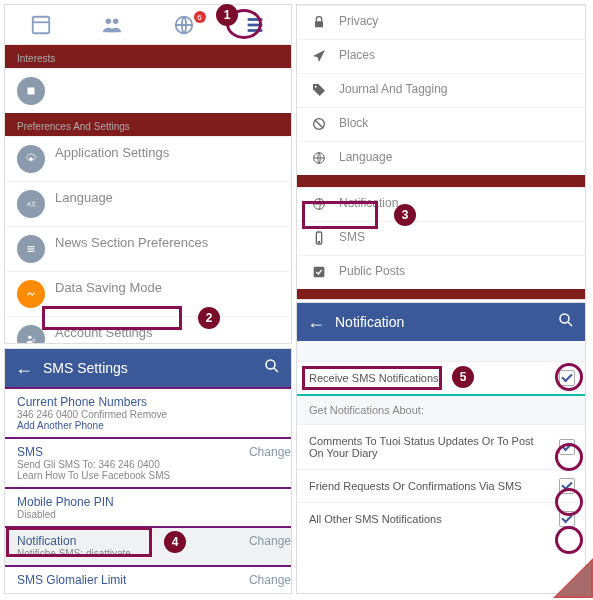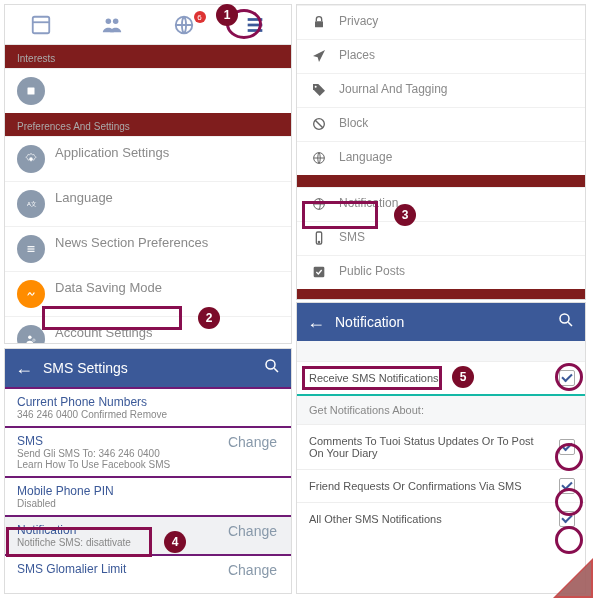--- a/index.html
+++ b/index.html
@@ -27,21 +27,21 @@
   .iconplain svg { width: 16px; height: 16px; }
   
   .fb-header { background: #3b5998; height: 38px; display: flex; align-items: center; padding: 0 10px; gap: 10px; color: #fff; }
   .fb-header .back { color: #fff; font-size: 18px; }
   .fb-header .title { flex: 1; font-size: 14px; }
   .fb-header .search svg { width: 18px; height: 18px; }
   
   .setrow { padding: 6px 12px; border-top: 2px solid #701a75; font-size: 11px; color: #333; position: relative; background: #fff; }
   .setrow .label { color: #3b5998; font-size: 12px; }
   .setrow .sub { color: #888; font-size: 10px; }
-  .setrow .chg { position: absolute; right: 14px; top: 6px; color: #8899aa; font-size: 14px; }
+  .setrow .chg { position: absolute; right: 0; top: 6px; color: #8899aa; font-size: 12px; }
   .gray { background: #f0f1f3; }
   
   .checklabel { padding: 10px 12px; font-size: 11px; color: #555; display: flex; align-items: center; gap: 8px; border-top: 1px solid #eee; position: relative; background: #fff; }
   .check { width: 16px; height: 16px; border: 1px solid #aaa; border-radius: 2px; position: absolute; right: 10px; display: flex; align-items: center; justify-content: center; }
   .check.on::after { content: ""; width: 8px; height: 4px; border-left: 2px solid #3b5998; border-bottom: 2px solid #3b5998; transform: rotate(-45deg) translate(1px,-1px); }
   .ghdr { padding: 8px 12px; font-size: 11px; color: #888; border-top: 2px solid #14b8a6; background: #f6f7f8; }
 
   
   .annot-circle { position: absolute; border: 3px solid #880e4f; border-radius: 50%; pointer-events: none; }
   .annot-rect { position: absolute; border: 3px solid #880e4f; pointer-events: none; }
@@ -222,20 +222,21 @@
     <span class="back">←</span>
     <span class="title">SMS Settings</span>
     <span class="search"><svg viewBox="0 0 24 24" fill="none" stroke="#fff" stroke-width="2">
           <circle cx="10" cy="10" r="6"></circle>
           <line x1="15" y1="15" x2="20" y2="20"></line>
         </svg></span>
   </div>
   <div class="setrow">
     <div class="label">Current Phone Numbers</div>
     <div class="sub">346 246 0400 Confirmed Remove</div>
+    <div class="sub" style="color:#3b5998">Add Another Phone</div>
   </div>
   <div class="setrow">
     <div class="label">SMS</div>
     <div class="sub">Send Gli SMS To: 346 246 0400</div>
     <div class="sub">Learn How To Use Facebook SMS</div>
     <span class="chg">Change</span>
   </div>
   <div class="setrow">
     <div class="label">Mobile Phone PIN</div>
     <div class="sub">Disabled</div>

